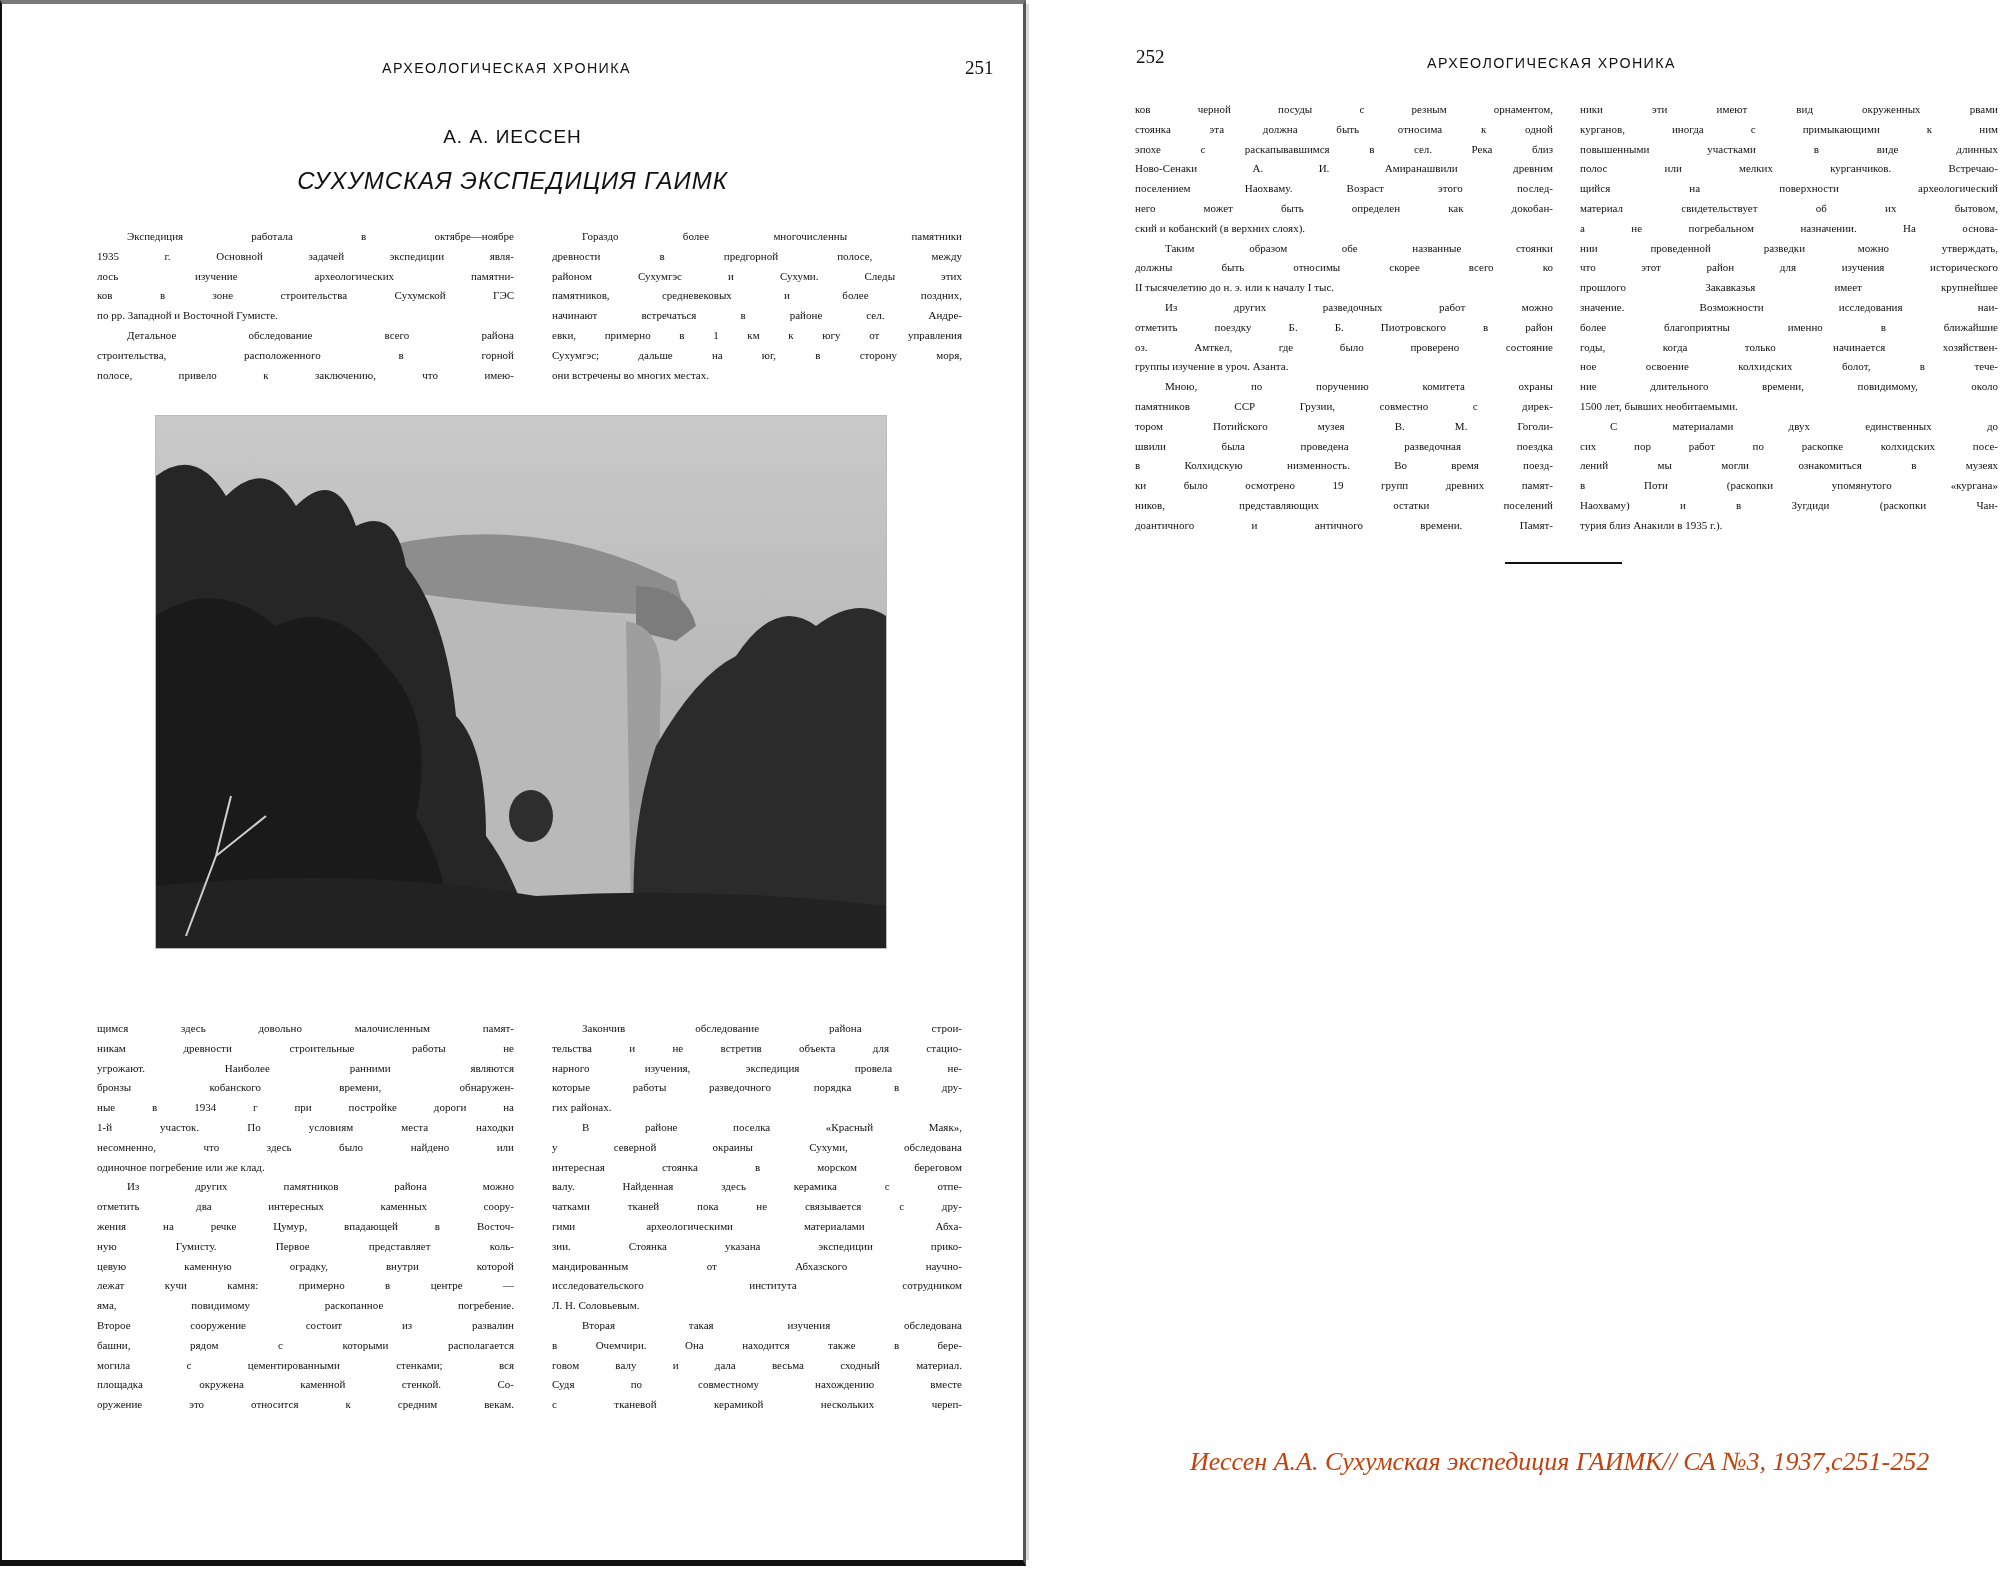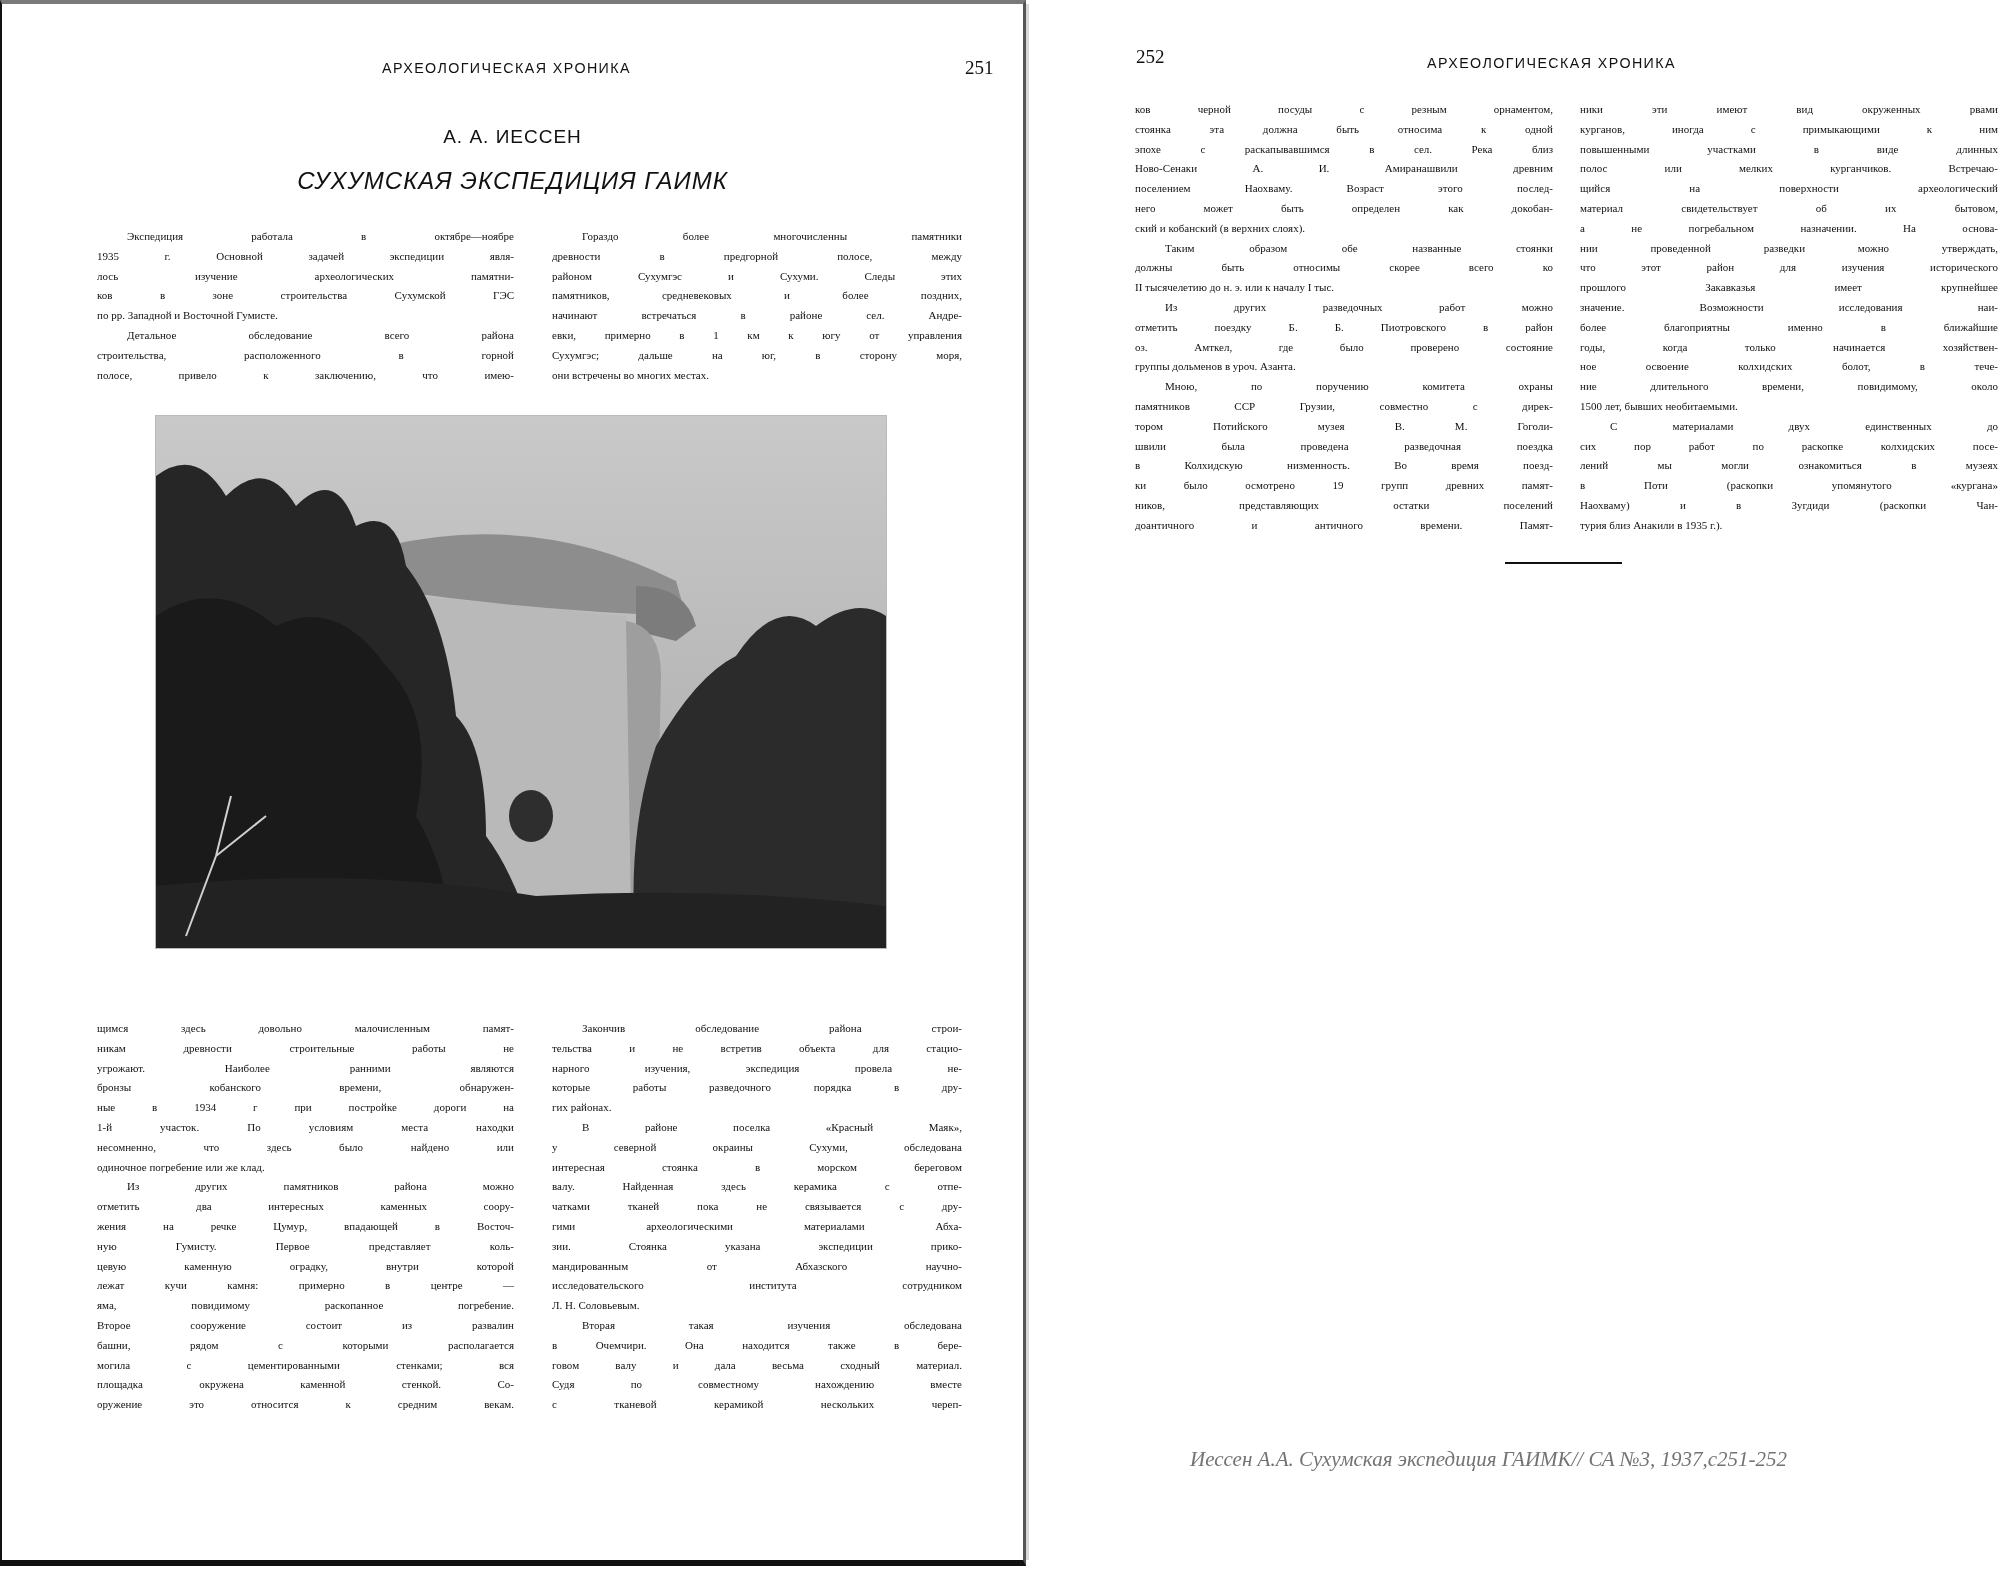--- a/index.html
+++ b/index.html
@@ -41,21 +41,21 @@
   .col .line.ind { padding-left: 30px; }
 
   .photo {
     position: absolute; left: 153px; top: 411px; width: 730px; height: 532px;
     background: #cfcfcf; overflow: hidden; border: 1px solid #bbb;
   }
   .caption { position: absolute; top: 960px; left: 0; width: 100%; text-align: center; font-size: 17px; letter-spacing: 0.5px; }
   .rule { position: absolute; left: 1505px; top: 562px; width: 117px; height: 2px; background: #111; }
   .citation {
     position: absolute; left: 1190px; top: 1447px; font-family: "Liberation Serif", serif;
-    font-style: italic; font-size: 21px; color: #737373;
+    font-style: italic; font-size: 26px; color: #c2410c;
   }
 </style>
 </head>
 <body>
 
 <div class="left-page">
   <div class="running-head" style="left:380px; top:55px;">АРХЕОЛОГИЧЕСКАЯ ХРОНИКА</div>
   <div class="page-num" style="left:923px; top:53px;margin-left:40px;">251</div>
   <div class="author">А. А. ИЕССЕН</div>
   <div class="title">СУХУМСКАЯ ЭКСПЕДИЦИЯ ГАИМК</div>
@@ -167,21 +167,21 @@
       <span class="line">Ново-Сенаки А. И. Амиранашвили древним</span>
       <span class="line">поселением Наохваму. Возраст этого послед-</span>
       <span class="line">него может быть определен как докобан-</span>
       <span class="line end">ский и кобанский (в верхних слоях).</span>
       <span class="line ind">Таким образом обе названные стоянки</span>
       <span class="line">должны быть относимы скорее всего ко</span>
       <span class="line end">II тысячелетию до н. э. или к началу I тыс.</span>
       <span class="line ind">Из других разведочных работ можно</span>
       <span class="line">отметить поездку Б. Б. Пиотровского в район</span>
       <span class="line">оз. Амткел, где было проверено состояние</span>
-      <span class="line end">группы дольменов в уроч. Азанта.</span>
+      <span class="line end">группы изучение в уроч. Азанта.</span>
       <span class="line ind">Мною, по поручению комитета охраны</span>
       <span class="line">памятников ССР Грузии, совместно с дирек-</span>
       <span class="line">тором Потийского музея В. М. Гоголи-</span>
       <span class="line">швили была проведена разведочная поездка</span>
       <span class="line">в Колхидскую низменность. Во время поезд-</span>
       <span class="line">ки было осмотрено 19 групп древних памят-</span>
       <span class="line">ников, представляющих остатки поселений</span>
       <span class="line">доантичного и античного времени. Памят-</span>
     </div>
   <div class="col" style="left:548px; top:100px; width:418px;" id="rc2">

